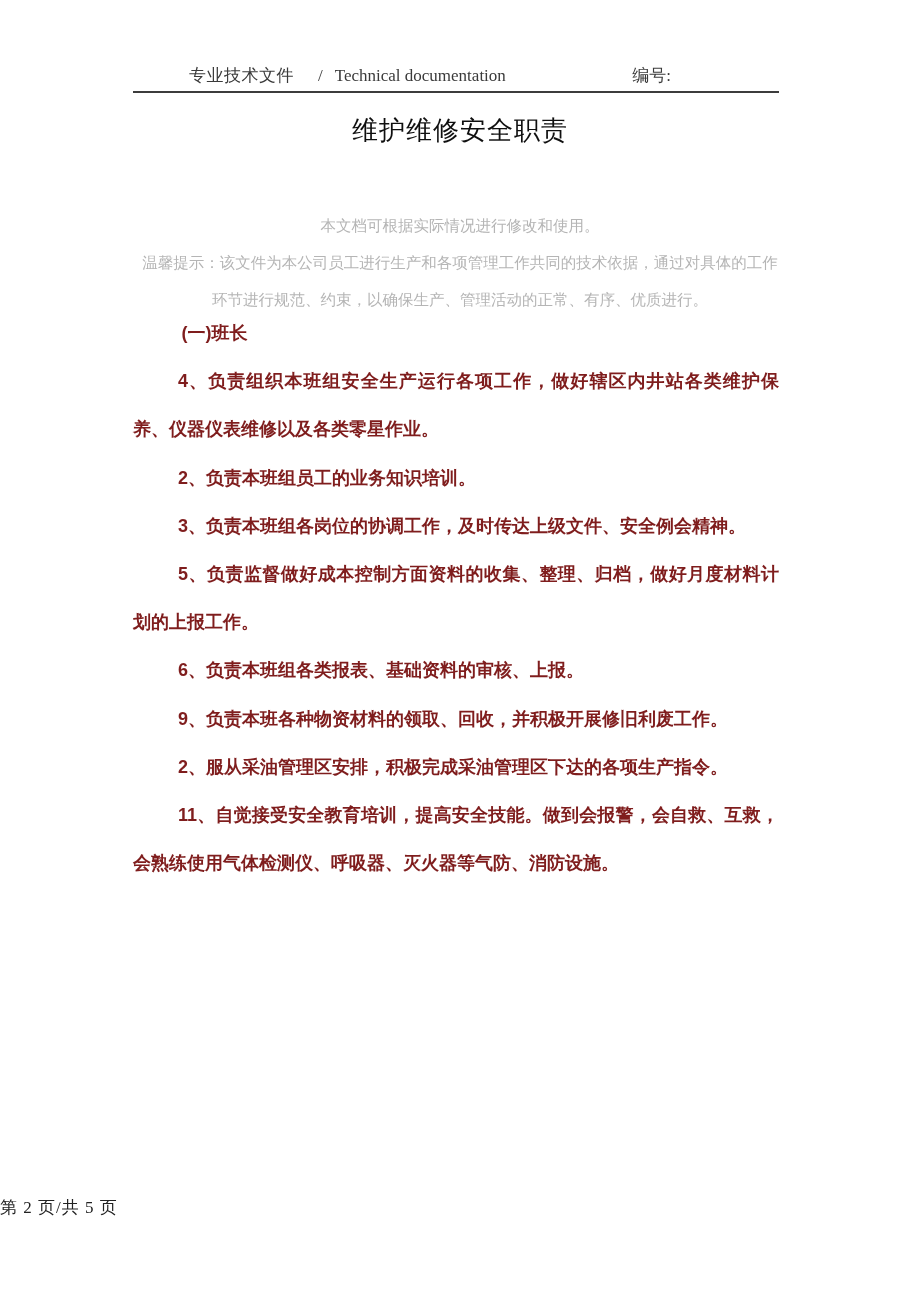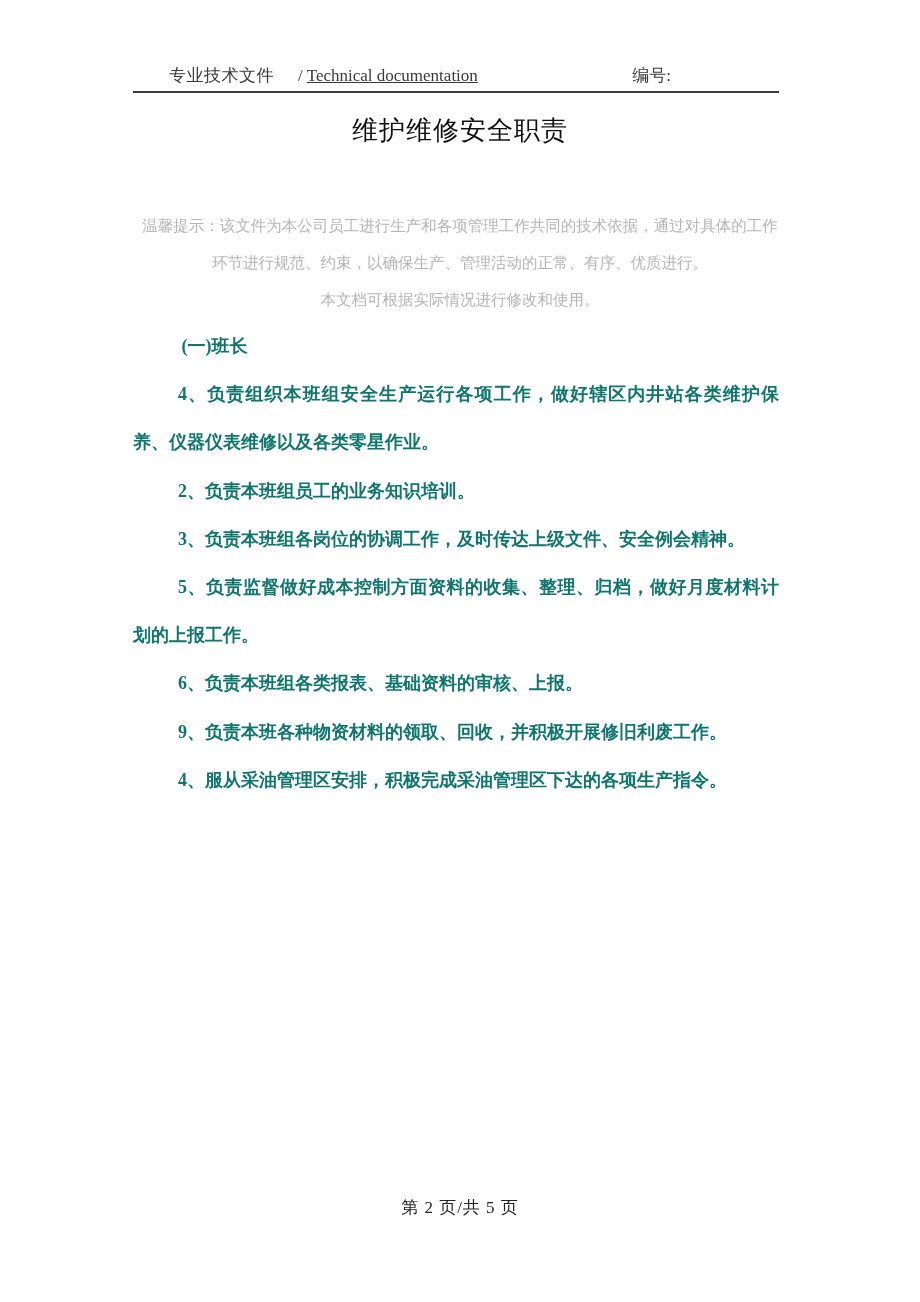--- a/index.html
+++ b/index.html
@@ -17,23 +17,23 @@
     width:646px;
     display:flex;
     align-items:baseline;
     padding-bottom:4px;
     border-bottom:2px solid #3c3c3c;
     font-family:"Liberation Serif", serif;
     font-size:17px;
     color:#3a3a3a;
     white-space:nowrap;
   }
-  .header .h-cn  { margin-left:36px; letter-spacing:0.5px; }
+  .header .h-cn  { margin-left:56px; letter-spacing:0.5px; }
   .header .h-sep { margin-left:24px; }
-  .header .h-en  { margin-left:4px;text-decoration:underline; }
+  .header .h-en  { margin-left:12px; }
   .header .h-num { margin-left:auto; margin-right:108px; }
   
   .title {
     position:absolute;
     left:0; top:113px;
     width:100%;
     text-align:center;
     font-family:"Liberation Sans", sans-serif;
     font-weight:normal;
     font-size:26px;
@@ -48,38 +48,38 @@
     text-align:center;
     font-family:"Liberation Serif", serif;
     font-size:15.5px;
     line-height:37px;
     color:#b5b5b5;
   }
   .notice p { margin:0; }
   
   .content {
     position:absolute;
-    left:133px; top:322px;
+    left:133px; top:309px;
     width:646px;
-    font-family:Liberation Serif, serif;
+    font-family:Liberation Sans, sans-serif;
     font-size:18px;
     font-weight:600;
     line-height:48.2px;
-    color:#0f766e;
+    color:#7f1d1d;
     text-align:justify;
     word-break:break-all;
   }
   .content p { margin:0; text-indent:2.5em; }
   .content .section-heading { text-indent:2.7em; font-weight:700; }
   
   .footer {
     position:absolute;
     left:0; top:1196px;
     width:100%;
-    text-align:center;
+    text-align:left;
     font-family:"Liberation Serif", serif;
     font-size:17px;
     color:#222222;
     letter-spacing:1px;
   }
 </style>
 </head>
 <body>
 
 <div class="page">
@@ -87,32 +87,33 @@
   <div class="header">
     <span class="h-cn">专业技术文件</span>
     <span class="h-sep">/</span>
     <span class="h-en">Technical documentation</span>
     <span class="h-num">编号:</span>
   </div>
 
   <div class="title">维护维修安全职责</div>
 
   <div class="notice">
+    <p>本文档可根据实际情况进行修改和使用。</p>
     <p>温馨提示：该文件为本公司员工进行生产和各项管理工作共同的技术依据，通过对具体的工作环节进行规范、约束，以确保生产、管理活动的正常、有序、优质进行。</p>
-    <p>本文档可根据实际情况进行修改和使用。</p>
   </div>
 
   <div class="content">
     <p class="section-heading">(一)班长</p>
     <p>4、负责组织本班组安全生产运行各项工作，做好辖区内井站各类维护保养、仪器仪表维修以及各类零星作业。</p>
     <p>2、负责本班组员工的业务知识培训。</p>
     <p>3、负责本班组各岗位的协调工作，及时传达上级文件、安全例会精神。</p>
     <p>5、负责监督做好成本控制方面资料的收集、整理、归档，做好月度材料计划的上报工作。</p>
     <p>6、负责本班组各类报表、基础资料的审核、上报。</p>
     <p>9、负责本班各种物资材料的领取、回收，并积极开展修旧利废工作。</p>
-    <p>4、服从采油管理区安排，积极完成采油管理区下达的各项生产指令。</p>
+    <p>2、服从采油管理区安排，积极完成采油管理区下达的各项生产指令。</p>
+    <p>11、自觉接受安全教育培训，提高安全技能。做到会报警，会自救、互救，会熟练使用气体检测仪、呼吸器、灭火器等气防、消防设施。</p>
   </div>
 
   <div class="footer">
     <span>第 2 页/共 5 页</span>
   </div>
 
 </div>
 
 </body></html>

